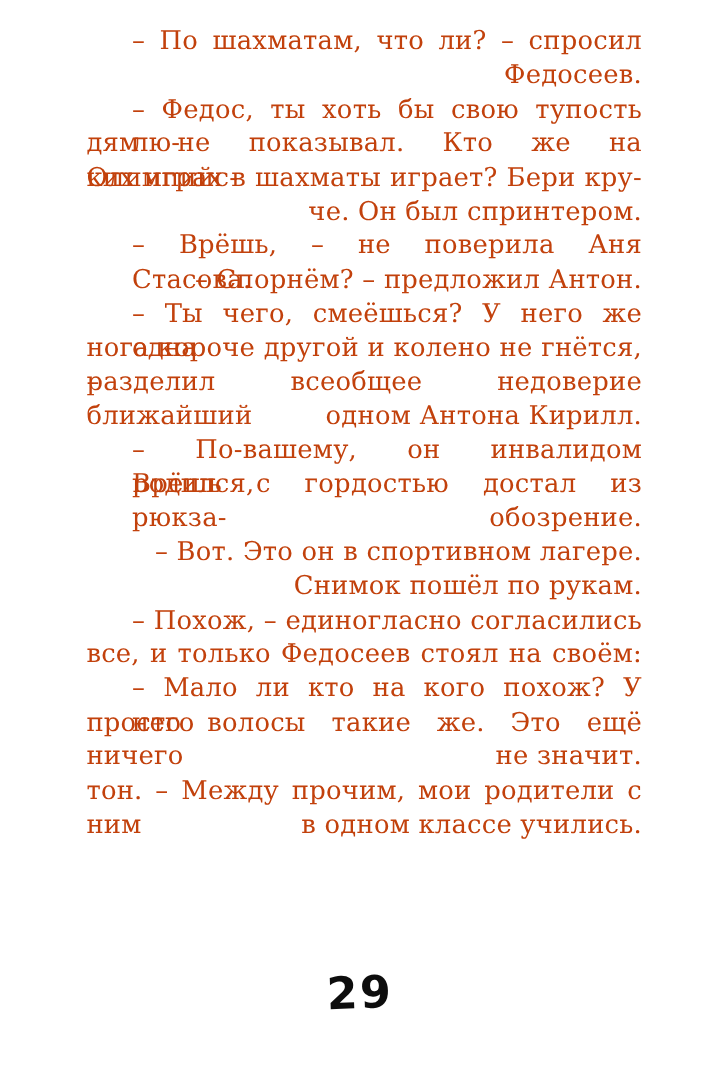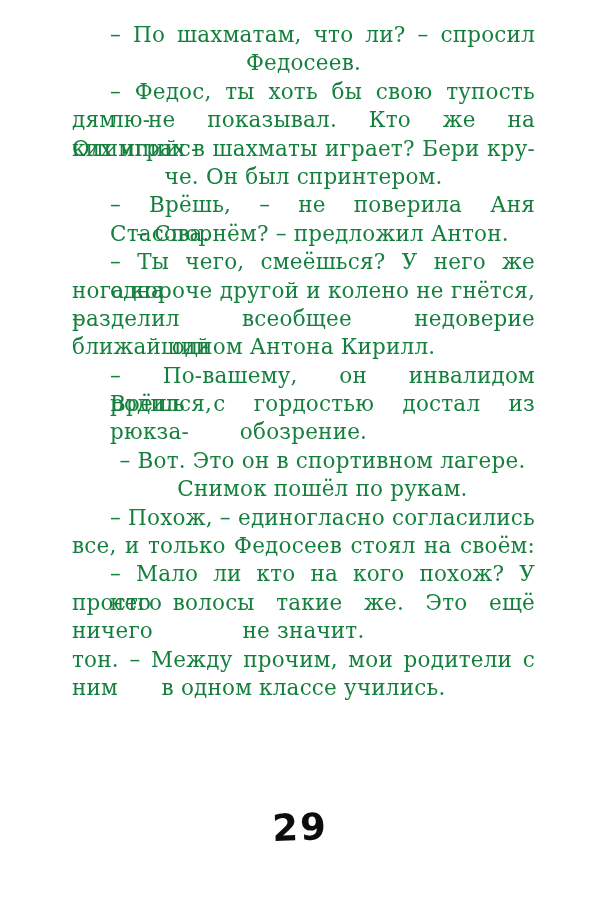--- a/index.html
+++ b/index.html
@@ -11,29 +11,29 @@
   }
   .book-page {
     position: relative;
     width: 600px; height: 899px;
     background: #ffffff;
   }
   .page-text {
     position: absolute;
     left: 72px; top: 21px;
     width: 463px;
-    color: #15803d;
+    color: #c2410c;
     font-size: 21.5px;
     letter-spacing: 0.2px;
   }
   .line {
     height: 28.4px;
     line-height: 28.4px;
     white-space: nowrap;
-    text-align: center;
+    text-align: right;
   }
   .line.j {
     white-space: normal;
     text-align: justify;
     text-align-last: justify;
   }
   .line.i { padding-left: 38px; }
   .page-number {
     position: absolute;
     left: 0; right: 0;

